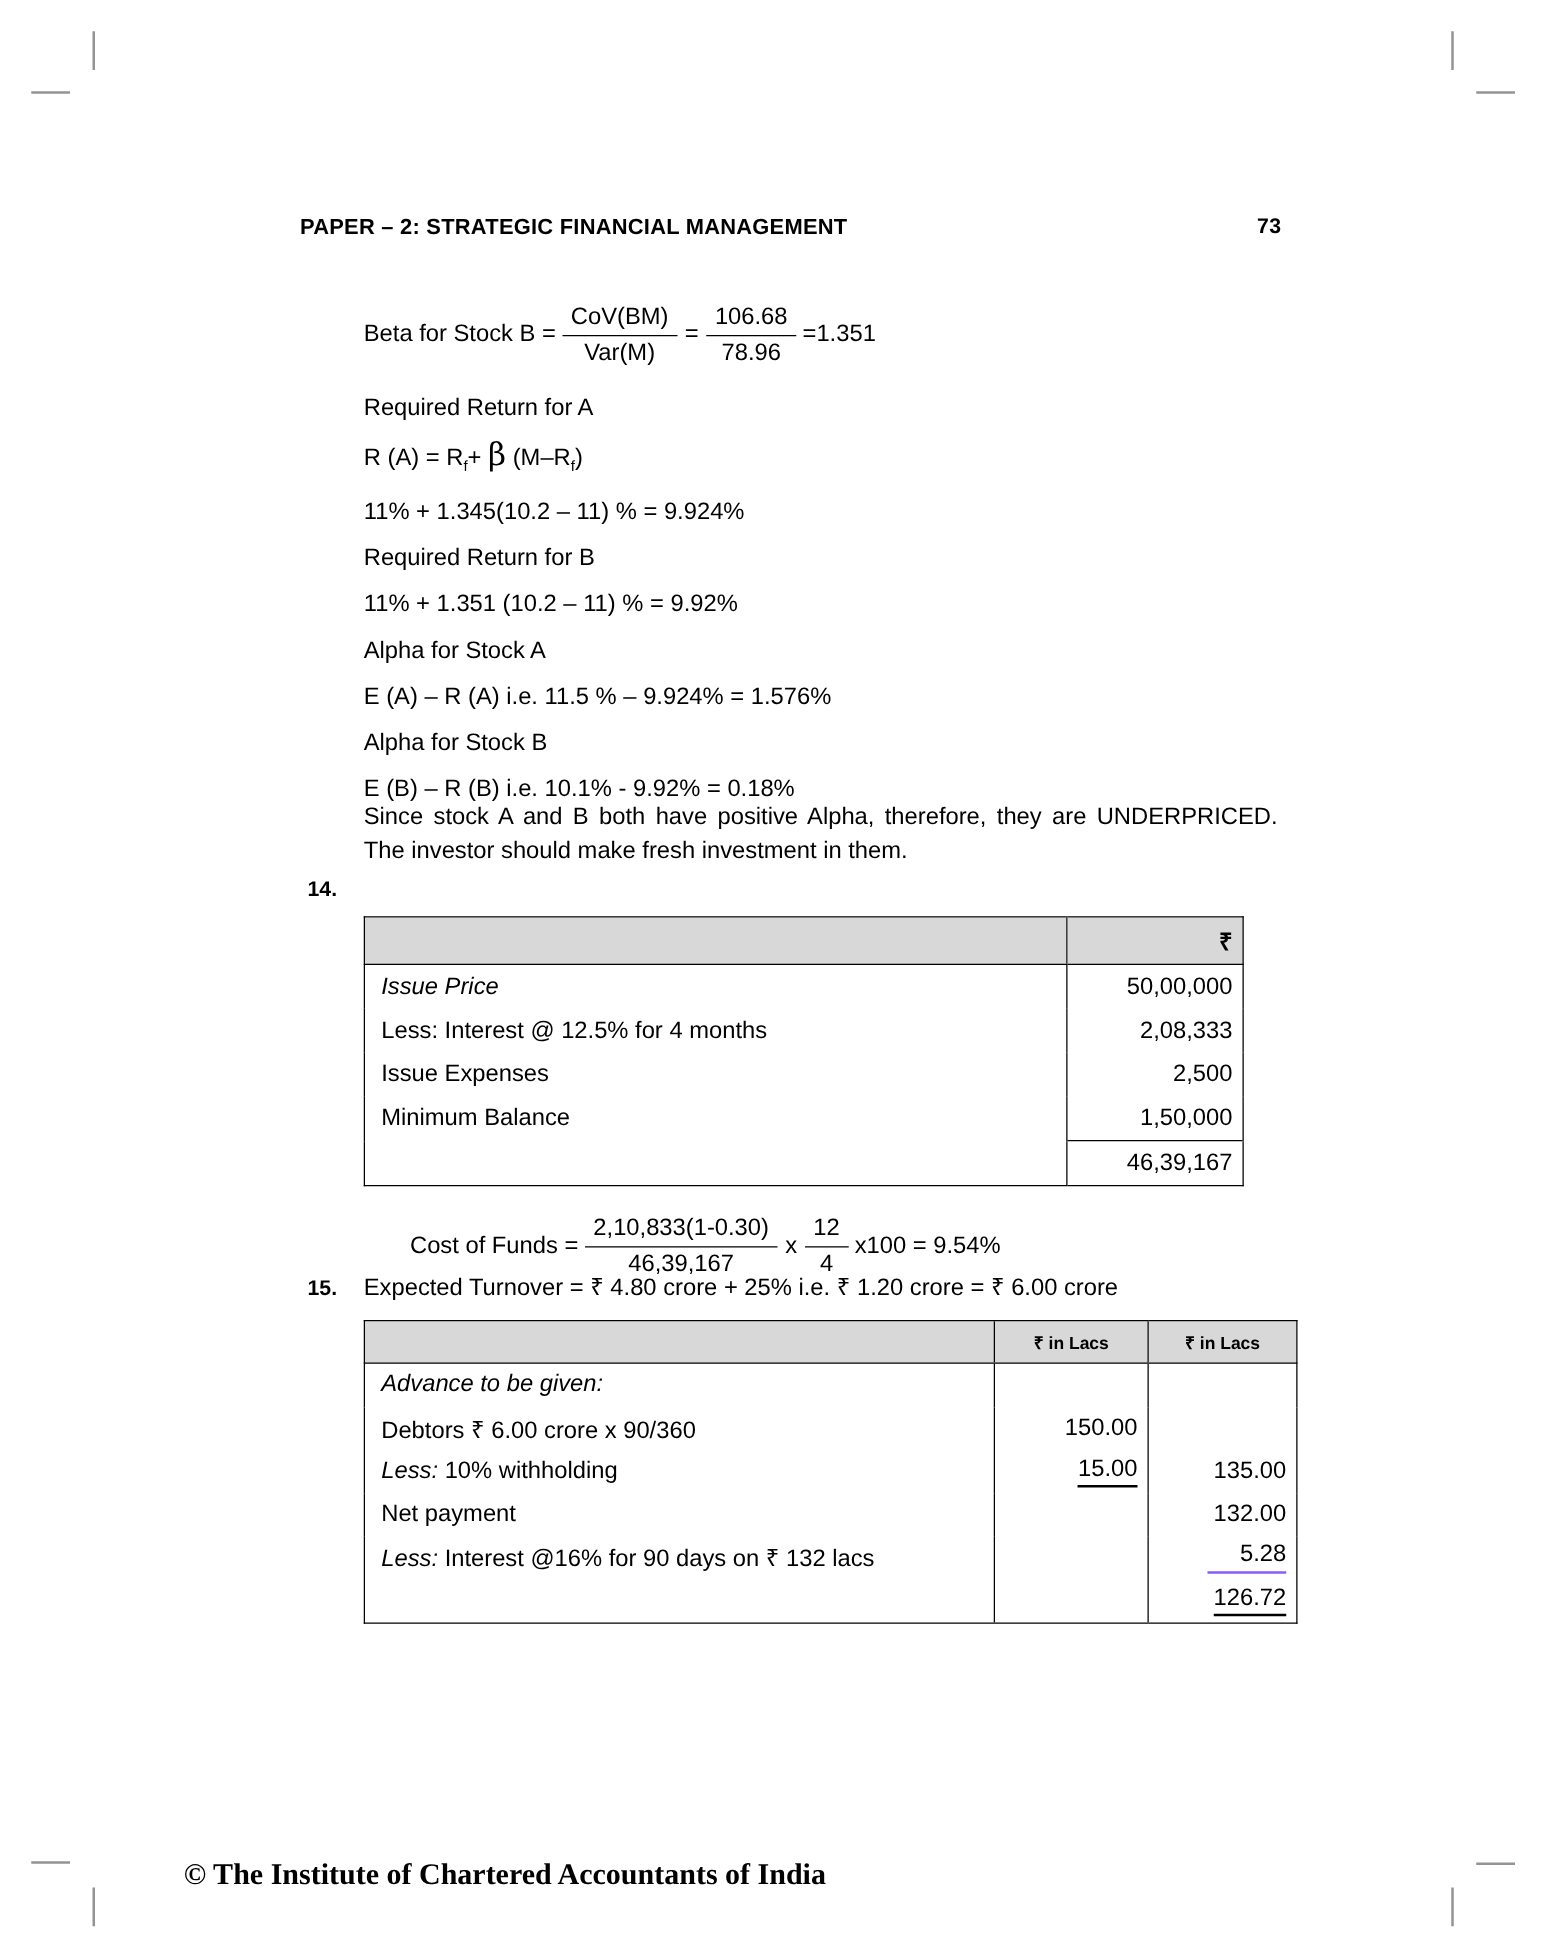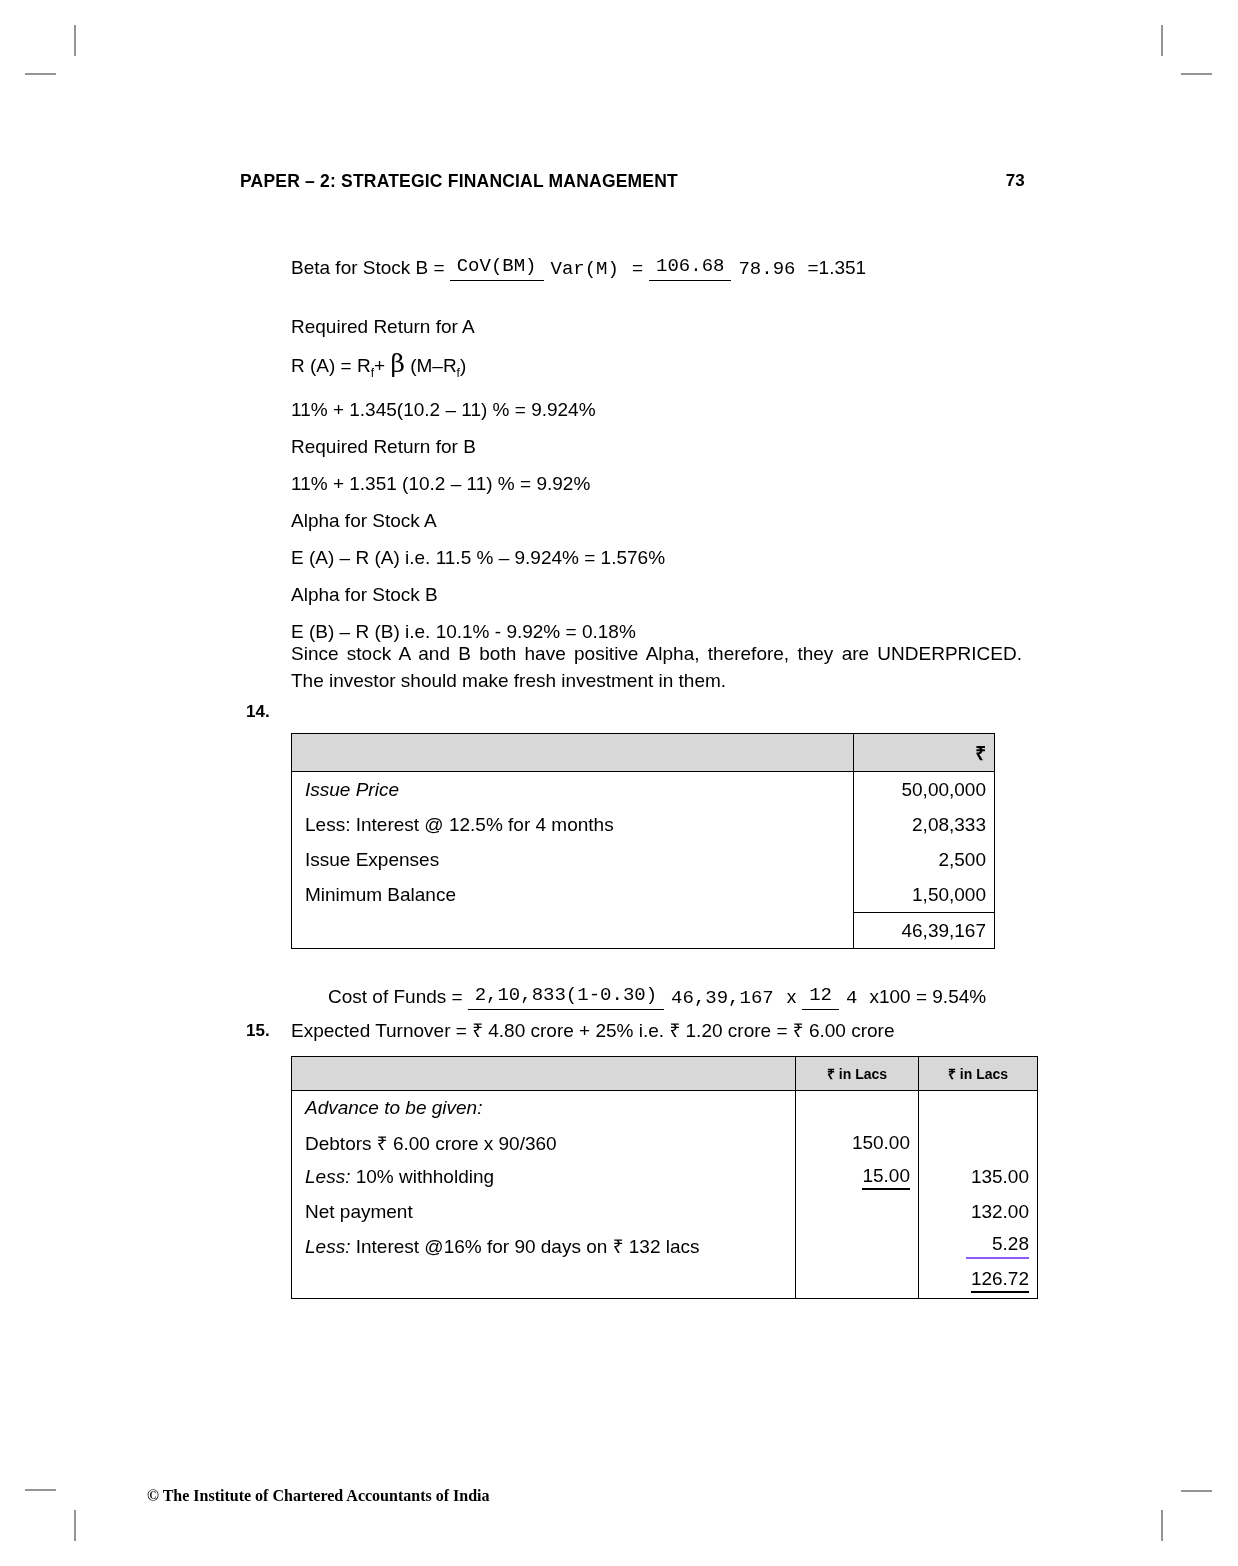--- a/index.html
+++ b/index.html
@@ -14,21 +14,21 @@
   .page-header{left:240px;top:171px;width:785px;
     font-weight:bold;font-size:17.5px;letter-spacing:.2px;}
   .page-num{position:absolute;right:0;top:0;font-weight:bold;font-size:17px;}
   
   .line{font-size:19px;line-height:20px;margin-bottom:17px;white-space:nowrap;}
   .beta{font-family:"DejaVu Serif", serif;font-size:25px;line-height:20px;}
   sub.f{font-size:12px;}
   .para{font-size:19px;line-height:27px;text-align:justify;}
   
   .formula{display:flex;align-items:center;font-size:19px;white-space:nowrap;}
-  .frac{display:inline-flex;flex-direction:row;text-align:center;margin:0 5px;font-family:Liberation Mono, monospace;}
+  .frac{display:inline-flex;flex-direction:column;text-align:center;margin:0 5px;}
   .frac .num{padding:0 7px 3px 7px;border-bottom:1.6px solid #000;}
   .frac .den{padding:3px 7px 0 7px;}
   .fx{margin:0 1px;}
   
   .item-label{font-weight:bold;font-size:17px;}
   
   table{border-collapse:collapse;table-layout:fixed;font-size:19px;}
   .t1{width:678px;}
   .t2{width:725px;}
   th,td{vertical-align:middle;overflow:hidden;}
@@ -49,21 +49,21 @@
   .outer-t{border-top:1.7px solid #000;}
   .outer-b{border-bottom:1.7px solid #000;}
   .div-l{border-left:1.5px solid #000;}
   .head-b{border-bottom:1.6px solid #000;}
   .total-amt{border-top:1.6px solid #000;}
   .italic{font-style:italic;}
   .u{display:inline-block;border-bottom:2px solid #000;padding-bottom:1px;}
   .u-wide{display:inline-block;min-width:63px;text-align:right;border-bottom:2px solid #8b5cf6;padding-bottom:2px;}
   
   .page-footer{left:147px;top:1487px;font-family:"Liberation Serif", serif;
-    font-weight:bold;font-size:16px;}
+    font-weight:bold;font-size:24px;}
 </style>
 </head>
 <body>
 
 <div class="cm" style="left:74px;top:25px;width:2px;height:31px;"></div>
 <div class="cm" style="left:25px;top:73px;width:31px;height:2px;"></div>
 <div class="cm" style="left:1161px;top:25px;width:2px;height:31px;"></div>
 <div class="cm" style="left:1181px;top:73px;width:31px;height:2px;"></div>
 <div class="cm" style="left:25px;top:1489px;width:31px;height:2px;"></div>
 <div class="cm" style="left:74px;top:1510px;width:2px;height:31px;"></div>

